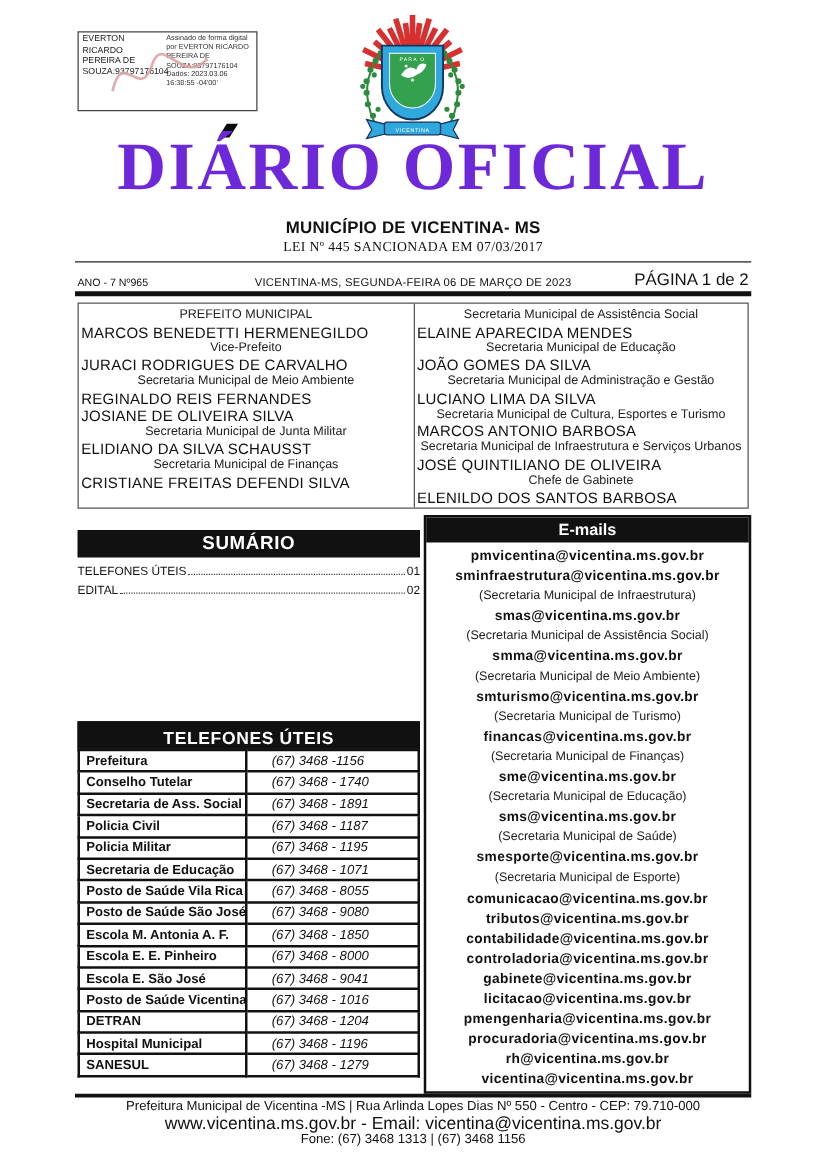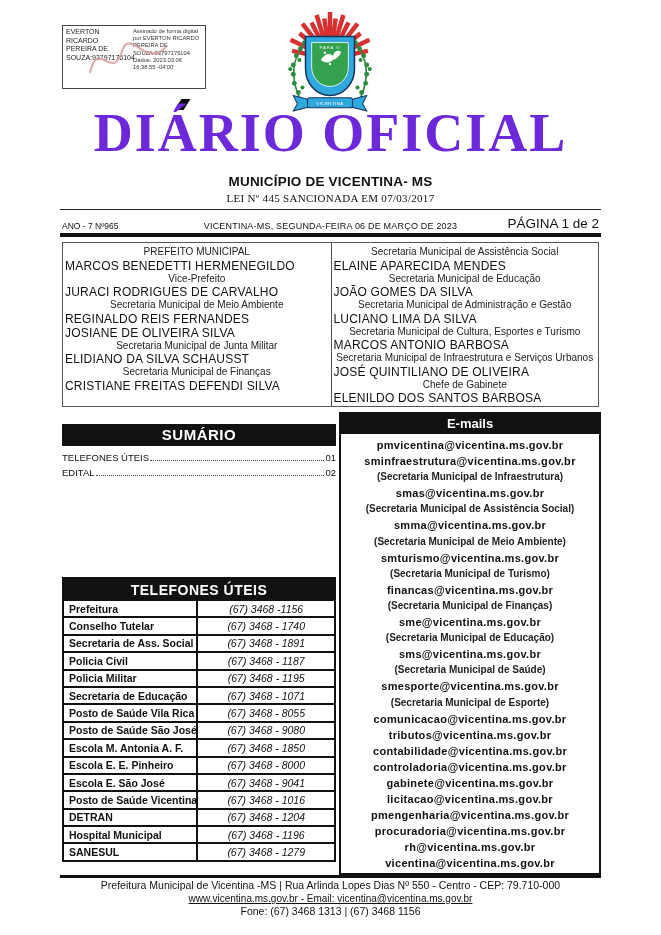--- a/index.html
+++ b/index.html
@@ -57,35 +57,35 @@
   .sumrow .leader{flex:1;border-bottom:1.6px dotted #444;margin:0 1px 2px 1px;}
 
   
   .phones{position:absolute;left:62px;top:577px;width:274px;}
   .phones .bar{height:22px;line-height:22px;font-size:14px;letter-spacing:.5px;
                border:2px solid #111;box-sizing:border-box;}
   table.ph{width:100%;border-collapse:collapse;table-layout:fixed;}
   table.ph td{border:2px solid #111;height:13.4px;font-size:10.5px;overflow:hidden;
               white-space:nowrap;}
   td.phname{width:55%;font-weight:bold;padding:1px 2px 1px 5px;}
-  td.phnum{width:45%;font-style:italic;text-align:center;padding:1px 19px;}
+  td.phnum{width:45%;font-style:italic;padding:1px 19px;}
 
   
   .emails{position:absolute;left:339px;top:412px;width:262px;height:463px;
           border:2px solid #111;box-sizing:border-box;}
   .emails .bar{height:20px;line-height:20px;font-size:13px;}
   .emailist{padding-top:3px;text-align:center;}
   .emailist p{margin:0;line-height:16.1px;}
   .emailist p.b{font-size:11px;font-weight:bold;letter-spacing:.3px;}
-  .emailist p.n{font-size:10px;color:#222;font-weight:bold;}
+  .emailist p.n{font-size:10px;color:#222;}
 
   
   .footer{position:absolute;left:60px;top:879px;width:541px;text-align:center;}
   .footer .f1{font-size:10.5px;line-height:13px;}
-  .footer .f2{font-size:10px;line-height:13px;text-decoration:underline;}
+  .footer .f2{font-size:14px;line-height:13px;}
   .footer .f3{font-size:10.5px;line-height:13px;}
 </style>
 </head>
 <body>
 
 <div class="page">
 
   <div class="sigbox">
     <div class="signame">EVERTON RICARDO PEREIRA DE SOUZA:93797176104</div>
     <div class="sigdetails">

